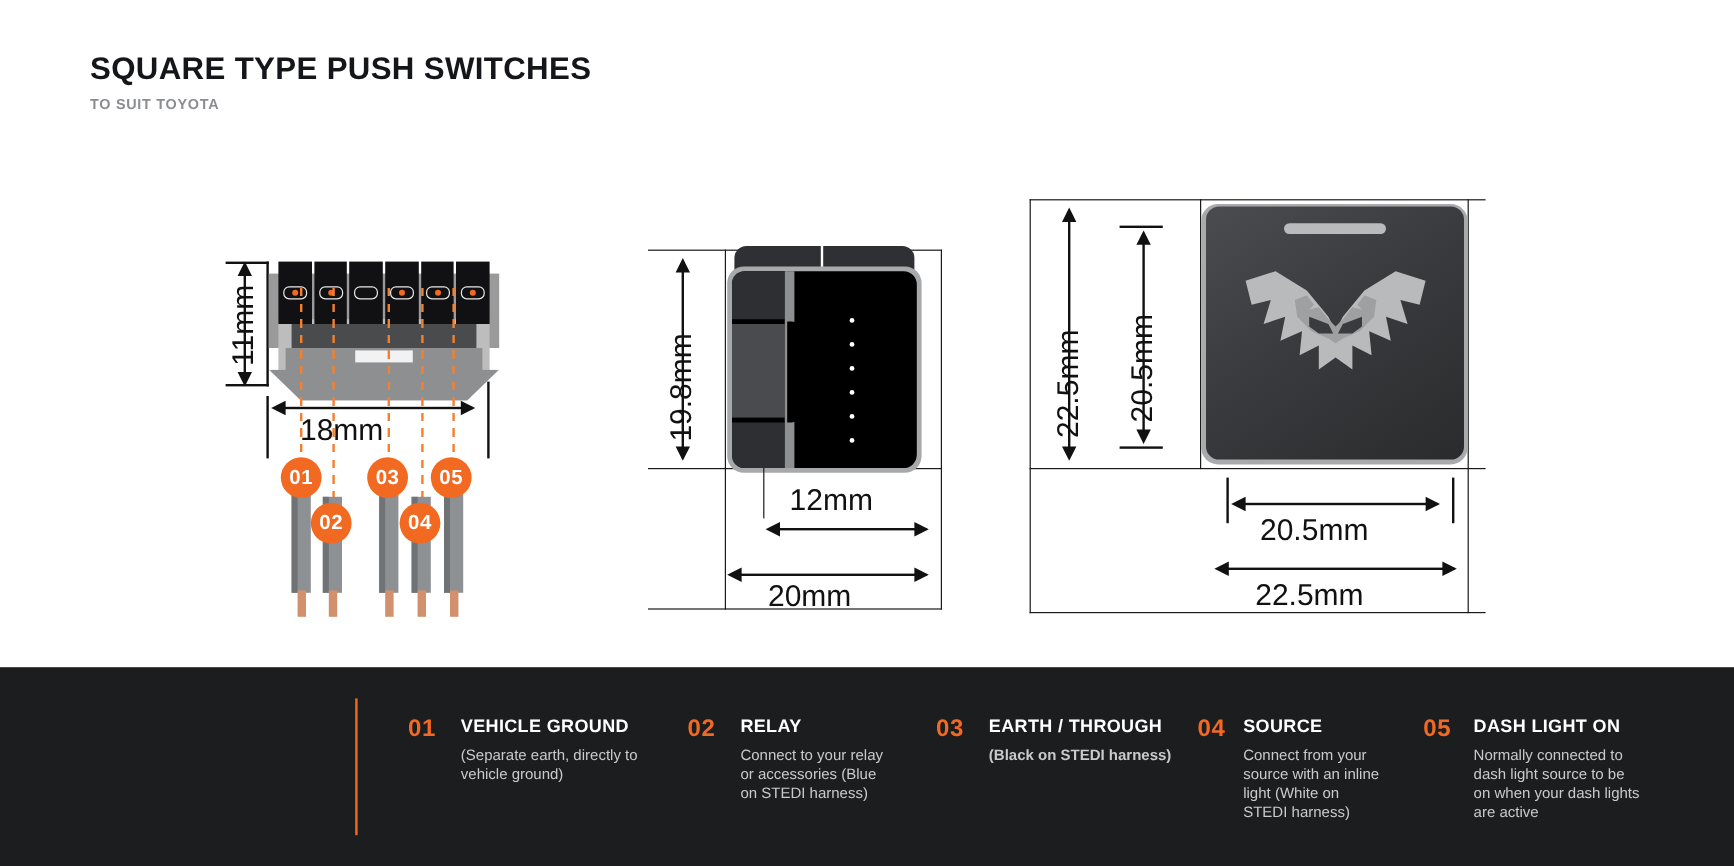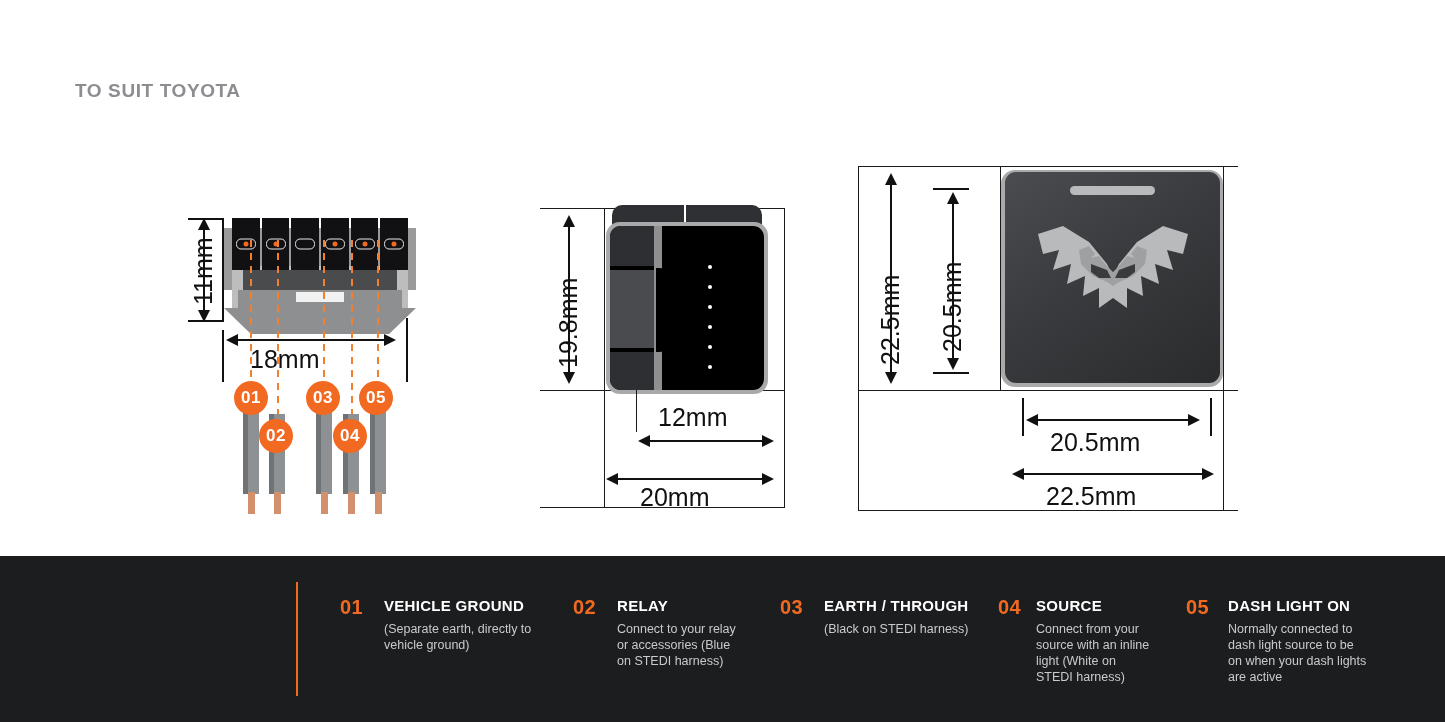--- a/index.html
+++ b/index.html
@@ -11,21 +11,21 @@
   .page{position:relative;width:1445px;height:722px;}
 
   
   .title{
     position:absolute;left:75px;top:42px;
     font-size:26px;font-weight:bold;letter-spacing:.3px;color:#15161a;
     white-space:nowrap;
   }
   .subtitle{
     position:absolute;left:75px;top:80px;
-    font-size:19px;font-weight:bold;letter-spacing:.6px;color:#8b8d91;
+    font-size:12px;font-weight:bold;letter-spacing:.6px;color:#8b8d91;
     white-space:nowrap;
   }
 
   
   .dimtxt{position:absolute;color:#111;font-size:25px;font-weight:400;
           white-space:nowrap;font-family:"Liberation Sans","DejaVu Sans",sans-serif;}
   .dimtxt.v{transform-origin:0 0;}
   .rule{position:absolute;background:#111;}
   .rule.h{height:2px;}
   .rule.v{width:2px;}
@@ -86,20 +86,21 @@
           letter-spacing:.5px;}
   .wp-head{position:absolute;top:1px;color:#fff;font-size:15px;font-weight:bold;
            letter-spacing:.3px;white-space:nowrap;}
   .wp-desc{position:absolute;top:25px;color:#c9cacc;font-size:12.5px;line-height:16px;}
 </style>
 </head>
 <body>
 
 <div class="page">
 
+  <div class="title">SQUARE TYPE PUSH SWITCHES</div>
   <div class="subtitle">TO SUIT TOYOTA</div>
 
   <div class="conn-wrap">
 
     <div class="rule h" style="left:188px;top:218px;width:36px;"></div>
     <div class="rule h" style="left:188px;top:320px;width:36px;"></div>
     <div class="rule v" style="left:203px;top:228px;height:84px;"></div>
     <div class="arrowU" style="left:198px;top:218px;"></div>
     <div class="arrowD" style="left:198px;top:310px;"></div>
     <div class="dimtxt v" style="left:189px;top:305px;transform:rotate(-90deg);">11mm</div>
@@ -283,21 +284,21 @@
 
     <div class="wp" style="left:573px;width:180px;">
       <div class="wp-num">02</div>
       <div class="wp-head" style="left:44px;">RELAY</div>
       <div class="wp-desc" style="left:44px;width:130px;">Connect to your relay or accessories (Blue on STEDI harness)</div>
     </div>
 
     <div class="wp" style="left:780px;width:210px;">
       <div class="wp-num">03</div>
       <div class="wp-head" style="left:44px;">EARTH / THROUGH</div>
-      <div class="wp-desc" style="left:44px;width:180px;">(Black on STEDI harness)</div>
+      <div class="wp-desc" style="left:44px;width:180px;font-weight:bold;">(Black on STEDI harness)</div>
     </div>
 
     <div class="wp" style="left:998px;width:175px;">
       <div class="wp-num">04</div>
       <div class="wp-head" style="left:38px;">SOURCE</div>
       <div class="wp-desc" style="left:38px;width:120px;">Connect from your source with an inline light (White on STEDI harness)</div>
     </div>
 
     <div class="wp" style="left:1186px;width:200px;">
       <div class="wp-num">05</div>

